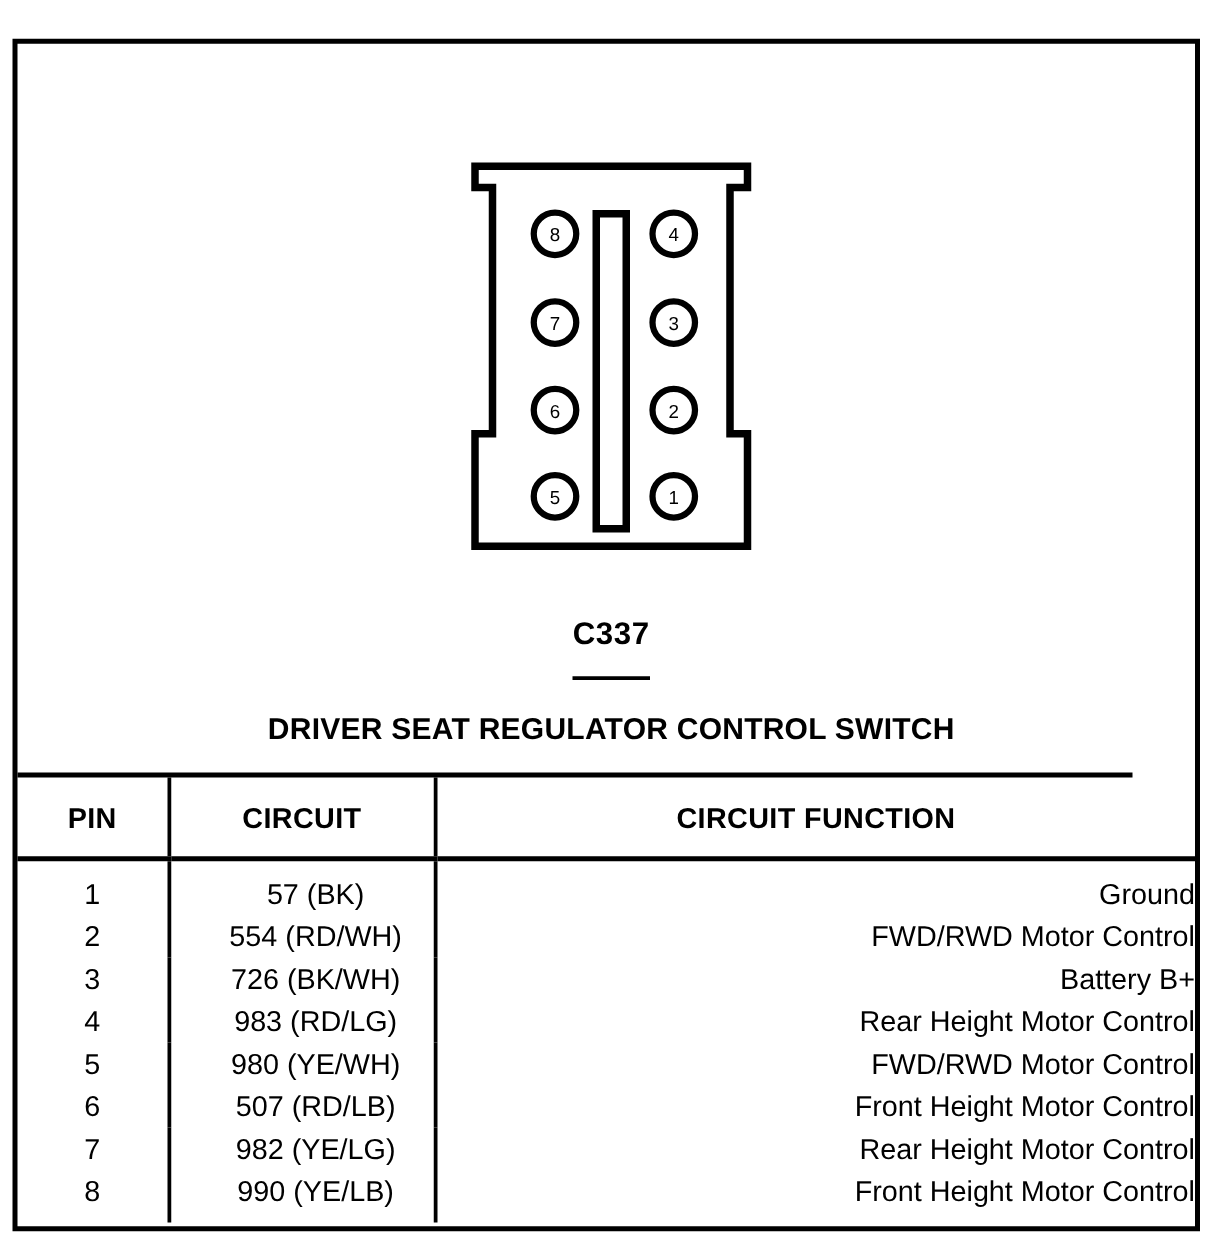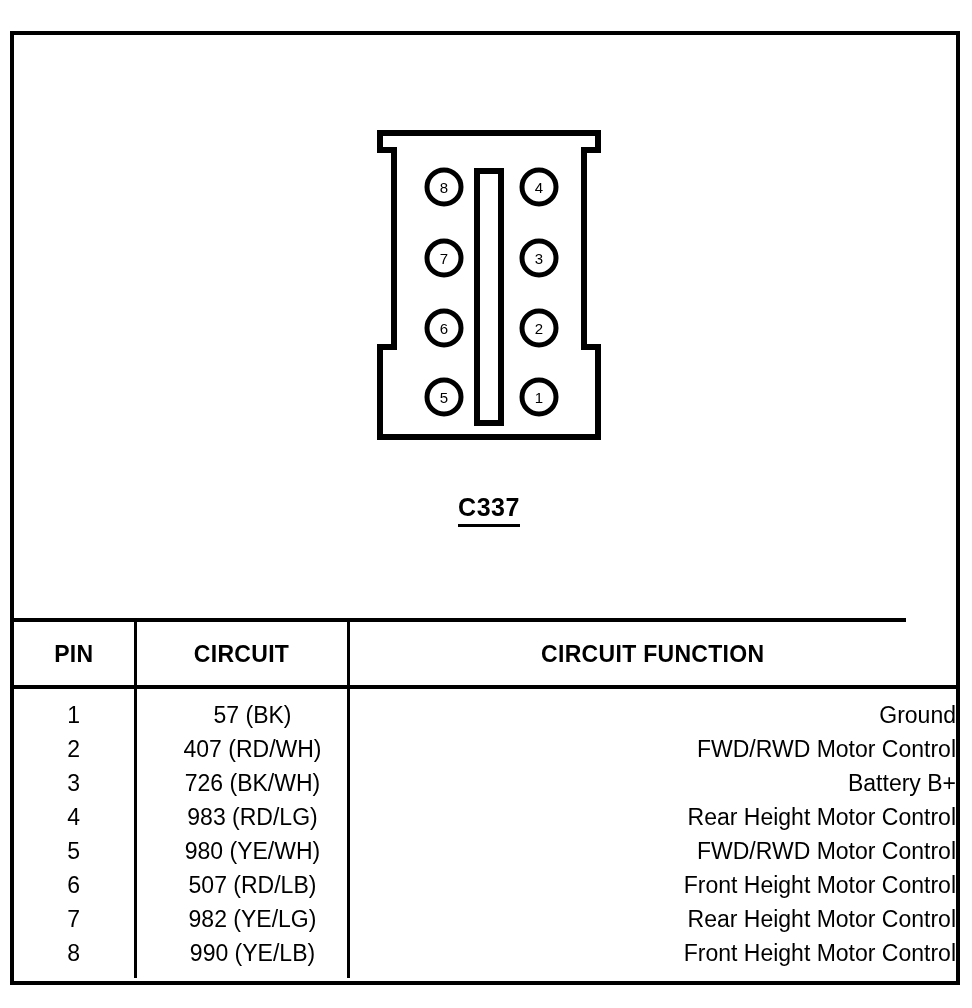--- a/index.html
+++ b/index.html
@@ -59,21 +59,21 @@
     width: 950px;
     text-align: center;
   }
   #connector-id {
     font-size: 25px;
     font-weight: bold;
     letter-spacing: 0.5px;
     line-height: 1;
     display: inline-block;
     border-bottom: 3px solid #000;
-    padding-bottom: 4px;
+    padding-bottom: 21px;
   }
   #connector-title {
     margin-top: 26px;
     font-size: 24px;
     font-weight: bold;
     letter-spacing: 0.2px;
   }
 
   
   #pin-table {
@@ -173,20 +173,21 @@
 
           <text x="185" y="68">4</text>
           <text x="185" y="139">3</text>
           <text x="185" y="209">2</text>
           <text x="185" y="278">1</text>
         </g>
       </svg>
 
       <div id="caption-block">
         <div id="connector-id">C337</div>
+        <div id="connector-title">DRIVER SEAT REGULATOR CONTROL SWITCH</div>
       </div>
     </div>
 
     <div id="pin-table">
       <table class="pins">
         <colgroup>
           <col class="c-pin">
             <col class="c-circuit">
             <col class="c-function">
         </colgroup>
@@ -198,21 +199,21 @@
           </tr>
         </thead>
         <tbody>
           <tr>
             <td class="col-pin">1</td>
             <td class="col-circuit">57 (BK)</td>
             <td class="col-function">Ground</td>
           </tr>
           <tr>
             <td class="col-pin">2</td>
-            <td class="col-circuit">407 (RD/WH)</td>
+            <td class="col-circuit">554 (RD/WH)</td>
             <td class="col-function">FWD/RWD Motor Control</td>
           </tr>
           <tr>
             <td class="col-pin">3</td>
             <td class="col-circuit">726 (BK/WH)</td>
             <td class="col-function">Battery B+</td>
           </tr>
           <tr>
             <td class="col-pin">4</td>
             <td class="col-circuit">983 (RD/LG)</td>

